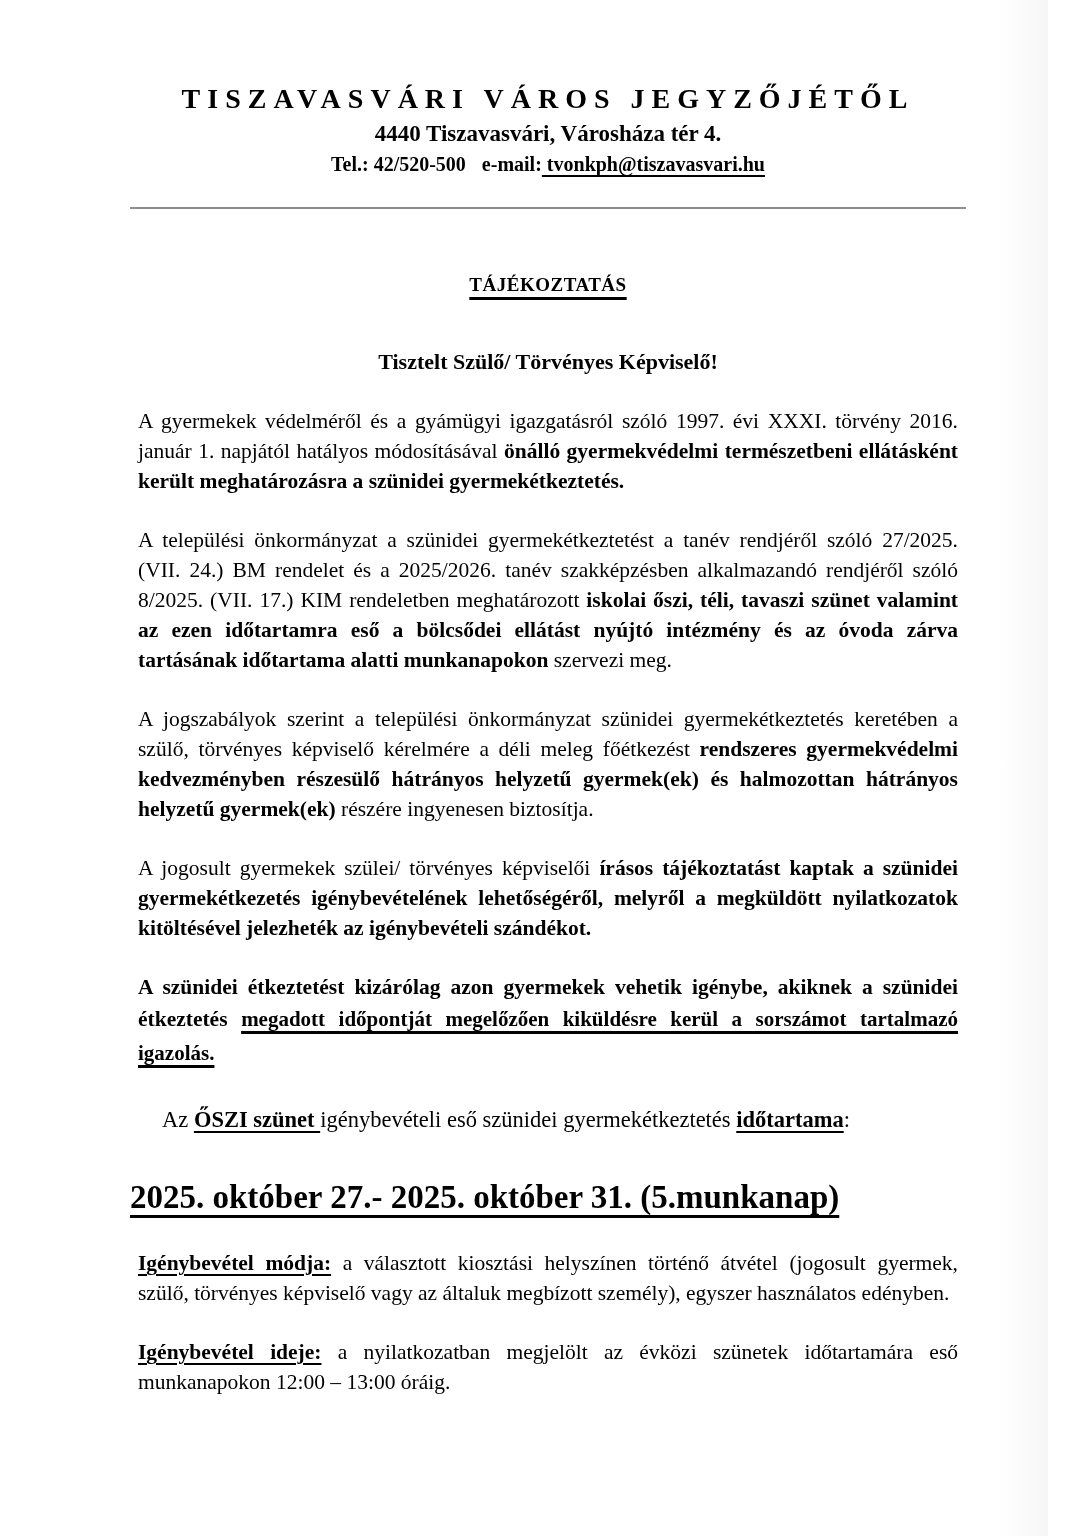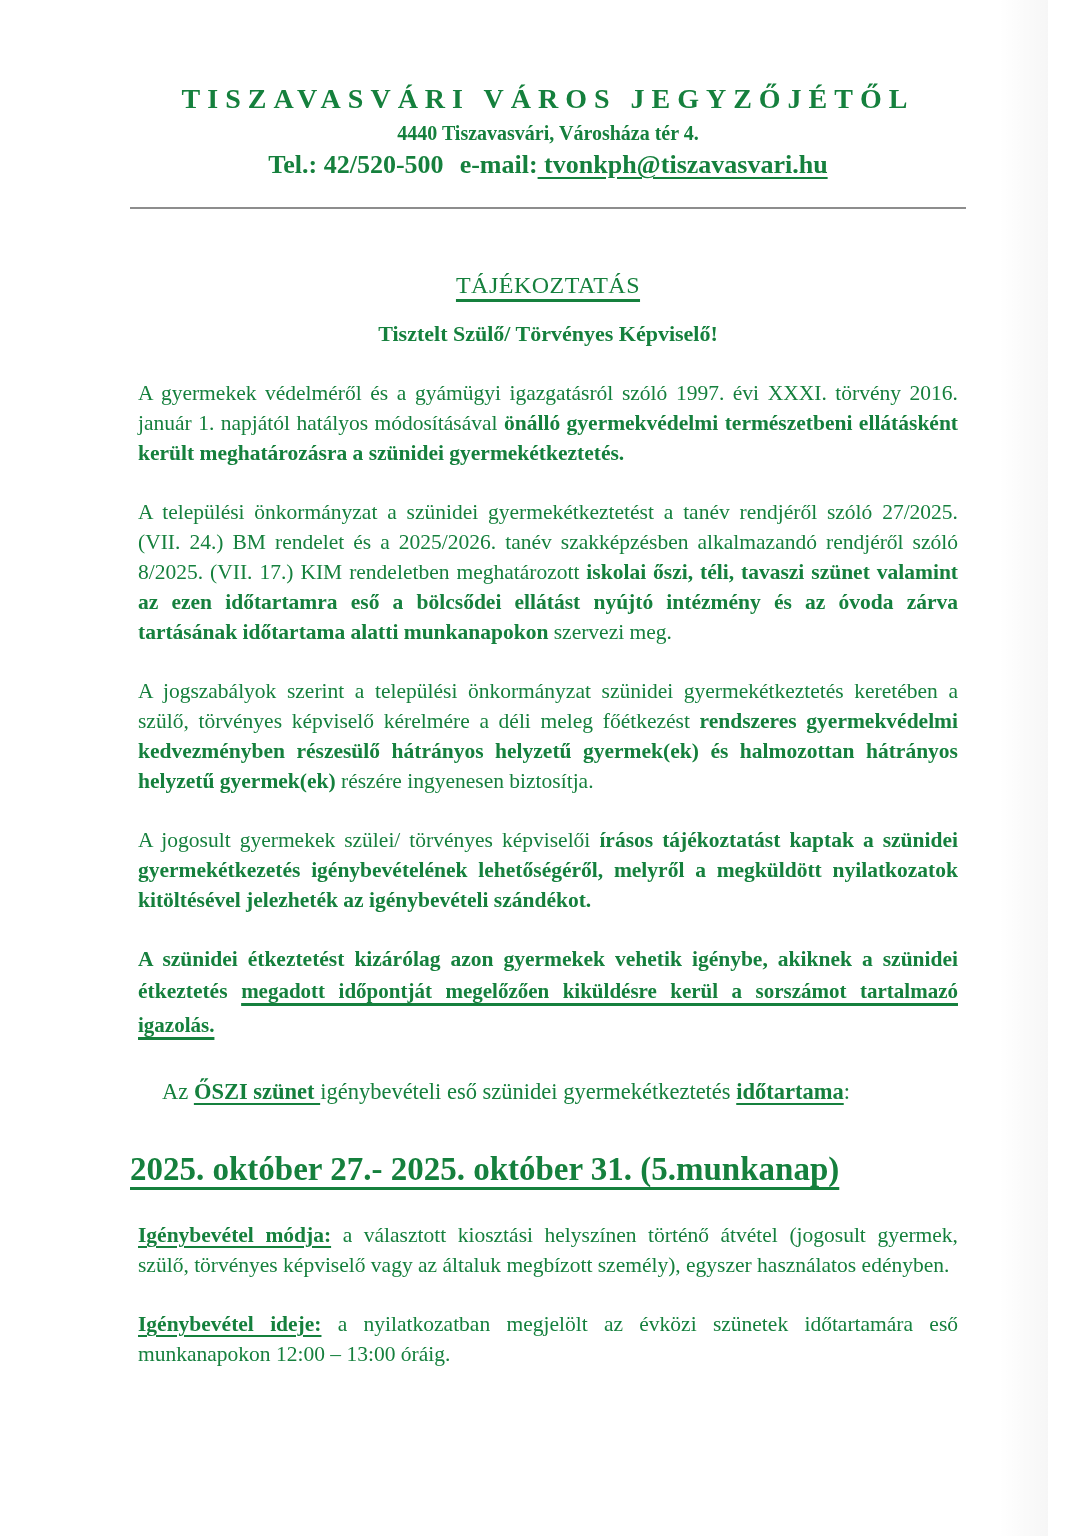--- a/index.html
+++ b/index.html
@@ -2,62 +2,62 @@
 <html lang="hu"><head>
 <meta charset="utf-8">
 <style>
   html,body{margin:0;padding:0;background:#e8e8e8;}
   .page{
     position:relative;
     width:1086px;height:1536px;
     margin:0 auto;
     background:#ffffff;
     font-family:"Liberation Serif","DejaVu Serif",serif;
-    color:#15803d;
+    color:#000000;
     overflow:hidden;
   }
   .scan-shade{
     position:absolute;top:0;right:38px;bottom:0;width:50px;
     background:linear-gradient(to right,rgba(0,0,0,0),rgba(0,0,0,0.035));
     pointer-events:none;
   }
   .content{
     position:absolute;left:130px;top:0;width:836px;
   }
   
   .letterhead{padding-top:82px;text-align:center;}
   .lh1{
     font-weight:bold;font-size:28px;line-height:34px;
     letter-spacing:7px;white-space:nowrap;
   }
-  .lh2{font-weight:bold;font-size:20px;line-height:31px;margin-top:2px;}
-  .lh3{font-weight:bold;font-size:26px;line-height:31px;}
+  .lh2{font-weight:bold;font-size:23px;line-height:31px;margin-top:2px;}
+  .lh3{font-weight:bold;font-size:20px;line-height:31px;}
   .email-label{margin-left:16px;}
   .email{
     text-decoration:underline;
     text-decoration-thickness:2px;
     text-underline-offset:4px;
   }
   .divider{
     margin-top:27px;height:0;
     border-top:2px solid #8d8d8d;
   }
   
   .title-block{margin-top:54px;text-align:center;}
   .title-line{
-    font-weight:normal;font-size:24px;line-height:44px;
+    font-weight:bold;font-size:19px;line-height:44px;
     letter-spacing:0.5px;
   }
   .title-u{
     text-decoration:underline;
     text-decoration-thickness:2.5px;
     text-underline-offset:6px;
   }
   .salutation{
-    margin-top:12px;text-align:center;
+    margin-top:40px;text-align:center;
     font-weight:bold;font-size:22px;line-height:30px;
   }
   
   .para{
     margin:8px;margin-top:29px;
     font-size:21.5px;line-height:30px;
     text-align:justify;
   }
   .b{font-weight:bold;}
   .u{

